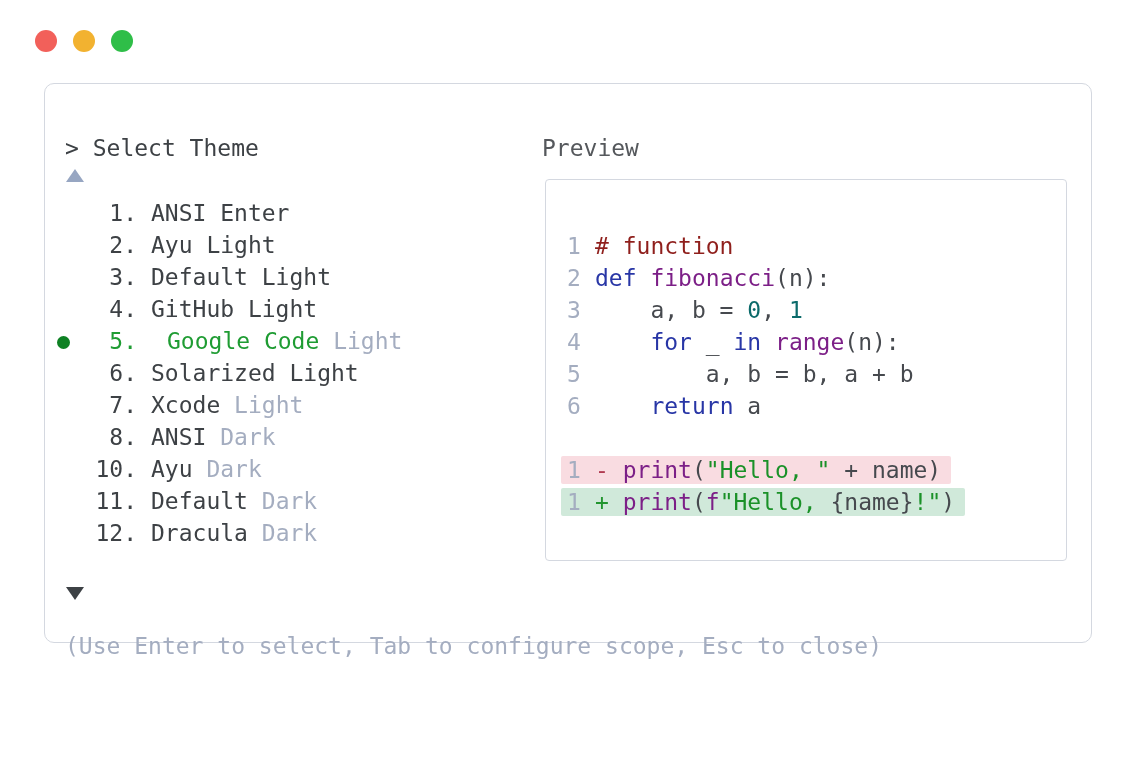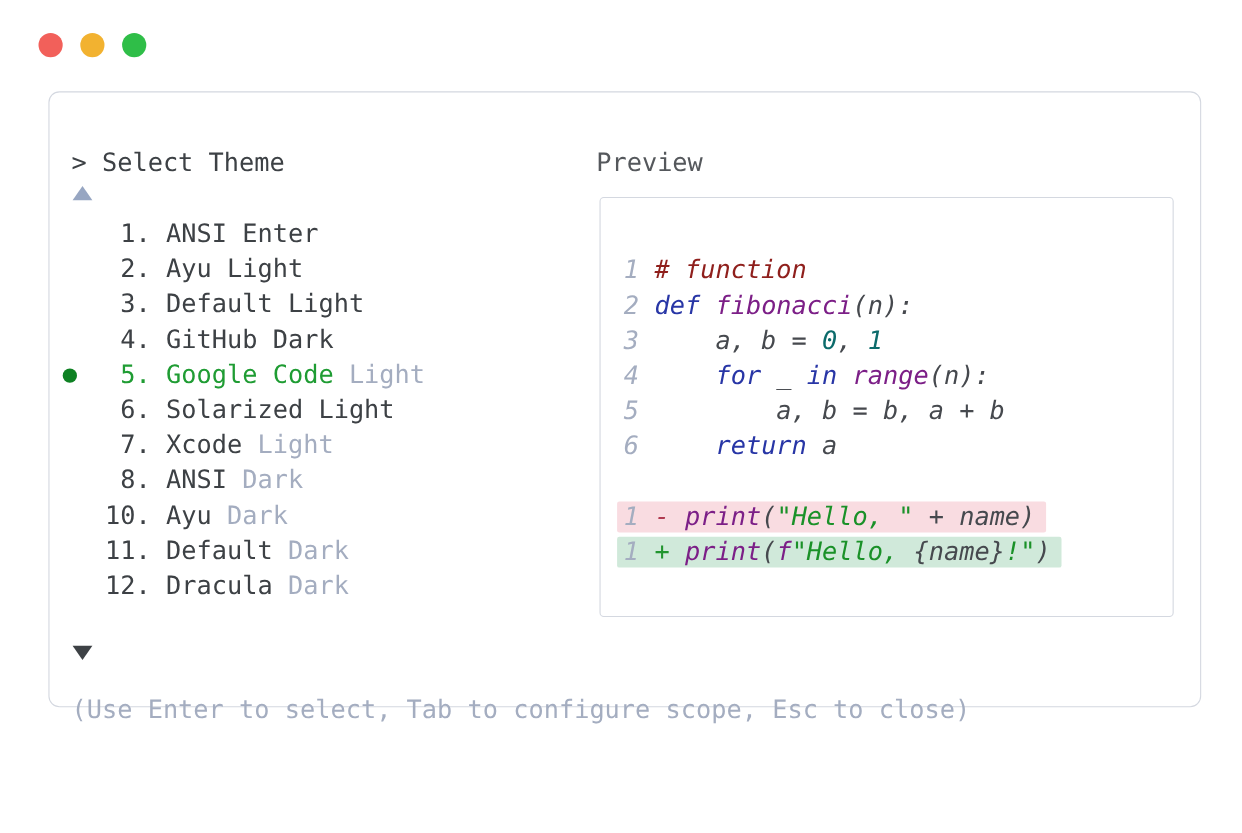--- a/index.html
+++ b/index.html
@@ -49,27 +49,27 @@
 
   .theme-list{position:absolute;left:12px;top:113px;}
   .theme-row{height:32px;line-height:32px;white-space:pre;cursor:pointer;}
   .dot-col{display:inline-block;width:38px;vertical-align:top;}
   .sel-dot{display:inline-block;width:13px;height:13px;border-radius:50%;background:var(--c-sel-dot);margin-top:9px;}
   .num{display:inline-block;width:42px;text-align:right;color:var(--c-dark);}
   .num.sel{color:var(--c-sel);}
   .label{padding-left:14px;}
   .part-normal{color:var(--c-dark);}
   .part-muted{color:var(--c-muted);}
-  .part-selected{color:var(--c-sel);}
+  .part-selected{color:var(--c-sel);margin-left:16px;}
 
   .footer-hint{position:absolute;left:20px;top:546px;line-height:32px;color:var(--c-muted);white-space:pre;}
 
   .preview-box{
     position:absolute;left:500px;top:95px;width:522px;height:382px;
-    border:1.5px solid var(--c-border);border-radius:4px;background:#fff;overflow:hidden;font-style:italic;
+    border:1.5px solid var(--c-border);border-radius:4px;background:#fff;overflow:hidden;
   }
   .code{padding:50px 0 0 21px;}
   .code-line{height:32px;line-height:32px;white-space:pre;}
   .cnum{display:inline-block;width:28px;color:var(--c-lineno);}
   .hl{display:inline-block;line-height:28px;margin-top:2px;vertical-align:top;border-radius:2px;margin-left:-6px;padding:0 10px 0 6px;}
   .bg-del{background:var(--bg-del);}
   .bg-add{background:var(--bg-add);}
   .tok-pl{color:var(--c-pl);}
   .tok-com{color:var(--c-com);}
   .tok-kw{color:var(--c-kw);text-align:center;}
@@ -91,21 +91,21 @@
 <div class="panel">
   <div class="prompt">&gt; Select Theme</div>
   <div class="preview-label">Preview</div>
 
   <div class="tri tri-up"></div>
 
   <div class="theme-list">
       <div class="theme-row"><span class="dot-col"></span><span class="num">1.</span><span class="label"><span class="part-normal">ANSI Enter</span></span></div>
       <div class="theme-row"><span class="dot-col"></span><span class="num">2.</span><span class="label"><span class="part-normal">Ayu Light</span></span></div>
       <div class="theme-row"><span class="dot-col"></span><span class="num">3.</span><span class="label"><span class="part-normal">Default Light</span></span></div>
-      <div class="theme-row"><span class="dot-col"></span><span class="num">4.</span><span class="label"><span class="part-normal">GitHub Dark</span></span></div>
+      <div class="theme-row"><span class="dot-col"></span><span class="num">4.</span><span class="label"><span class="part-normal">GitHub Light</span></span></div>
       <div class="theme-row"><span class="dot-col"><span class="sel-dot"></span></span><span class="num sel">5.</span><span class="label"><span class="part-selected">Google Code</span><span class="part-muted"> Light</span></span></div>
       <div class="theme-row"><span class="dot-col"></span><span class="num">6.</span><span class="label"><span class="part-normal">Solarized Light</span></span></div>
       <div class="theme-row"><span class="dot-col"></span><span class="num">7.</span><span class="label"><span class="part-normal">Xcode</span><span class="part-muted"> Light</span></span></div>
       <div class="theme-row"><span class="dot-col"></span><span class="num">8.</span><span class="label"><span class="part-normal">ANSI</span><span class="part-muted"> Dark</span></span></div>
       <div class="theme-row"><span class="dot-col"></span><span class="num">10.</span><span class="label"><span class="part-normal">Ayu</span><span class="part-muted"> Dark</span></span></div>
       <div class="theme-row"><span class="dot-col"></span><span class="num">11.</span><span class="label"><span class="part-normal">Default</span><span class="part-muted"> Dark</span></span></div>
       <div class="theme-row"><span class="dot-col"></span><span class="num">12.</span><span class="label"><span class="part-normal">Dracula</span><span class="part-muted"> Dark</span></span></div>
     </div>
 
   <div class="tri tri-down"></div>

